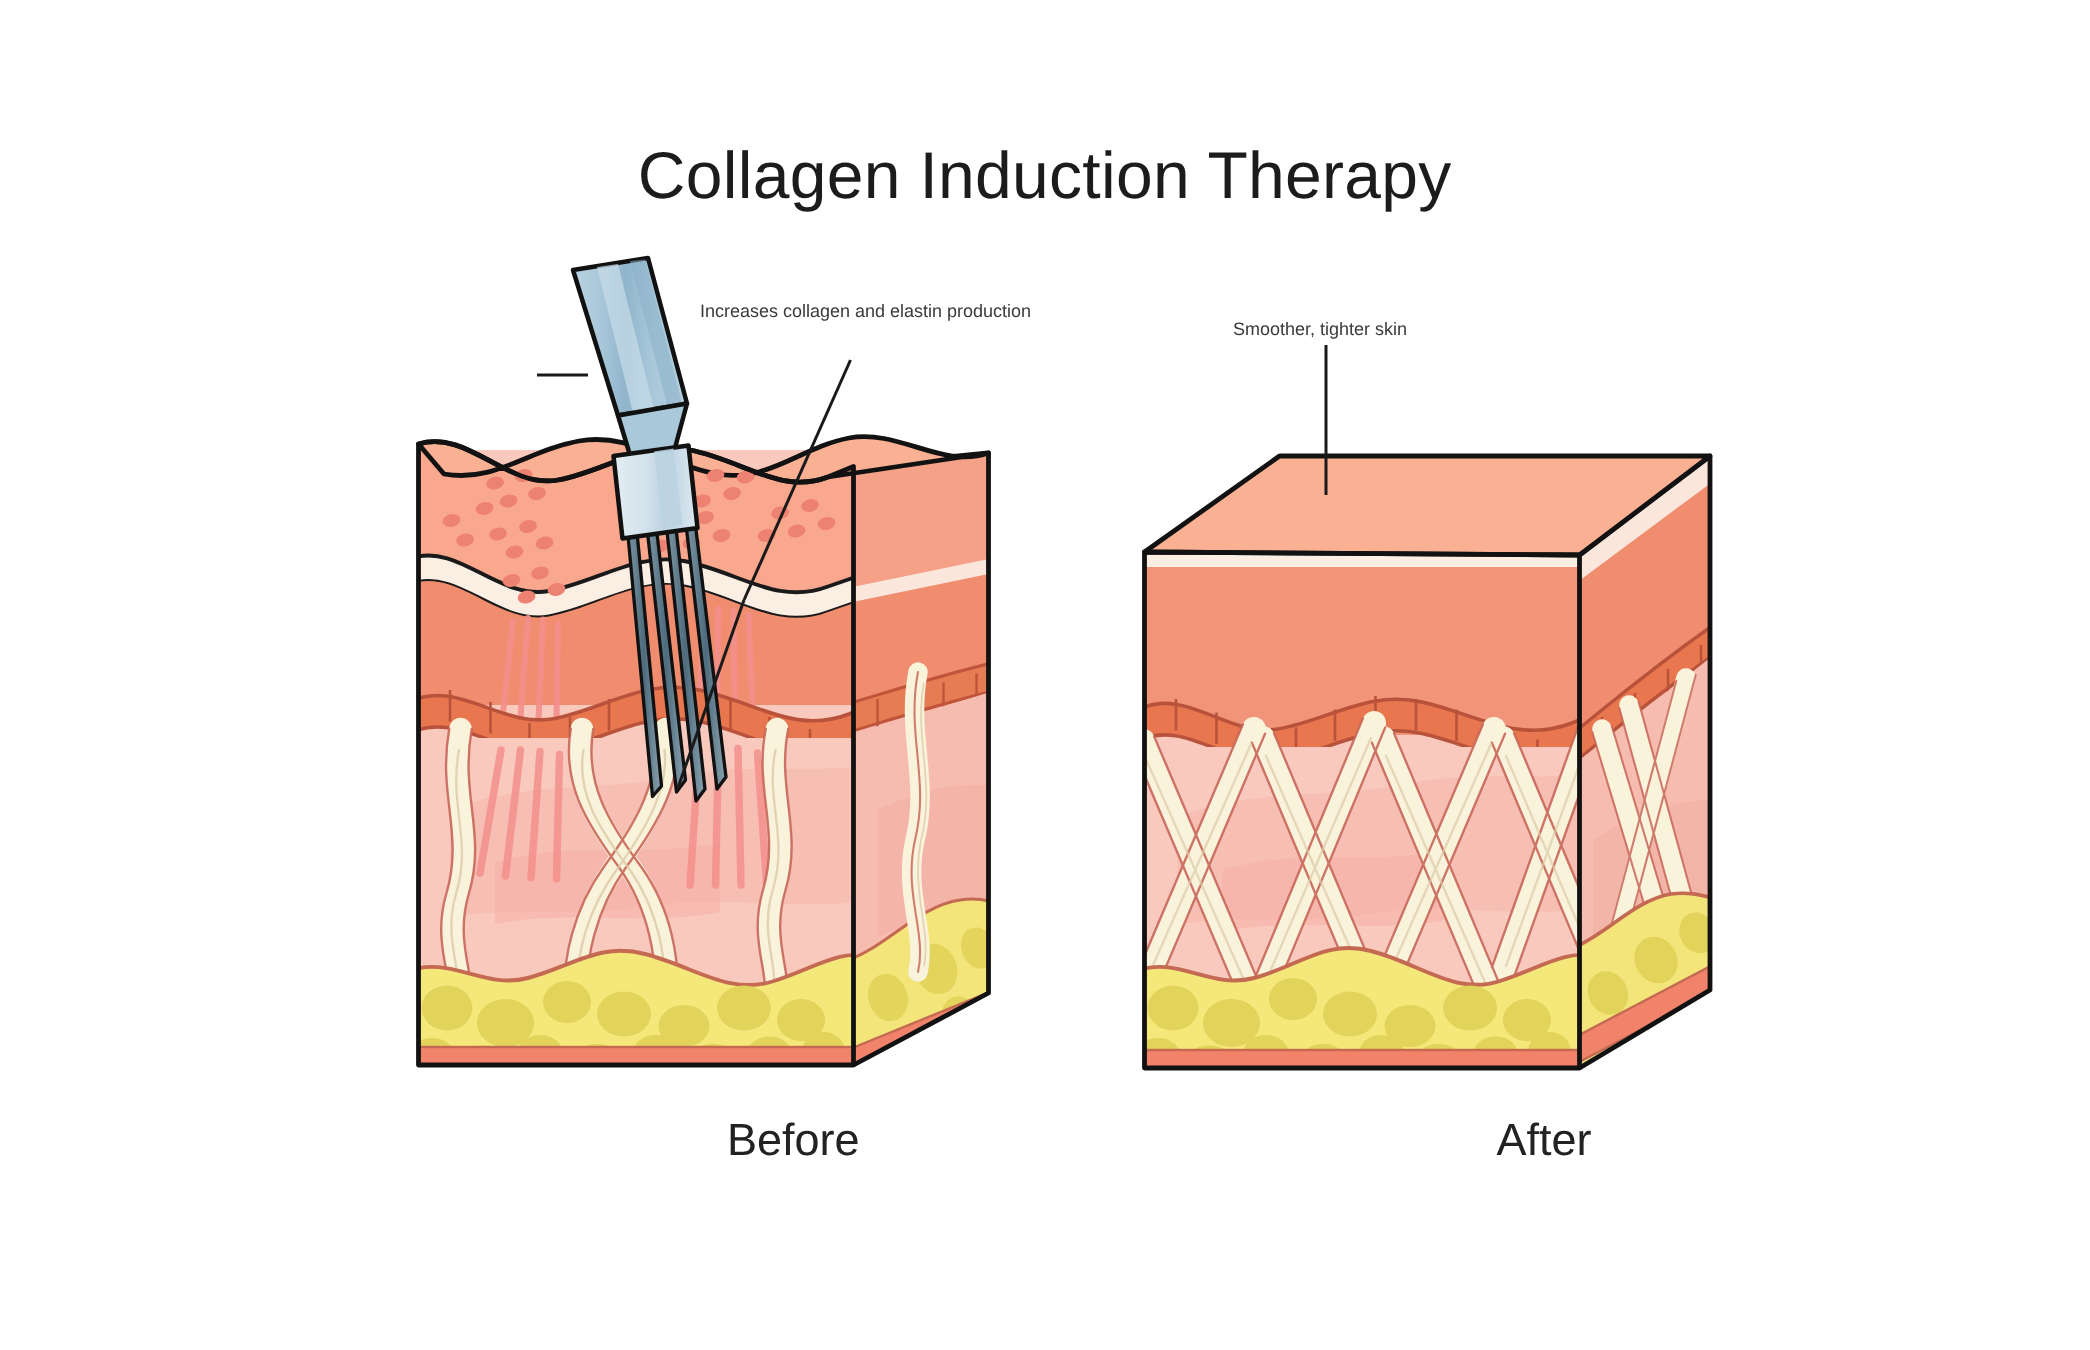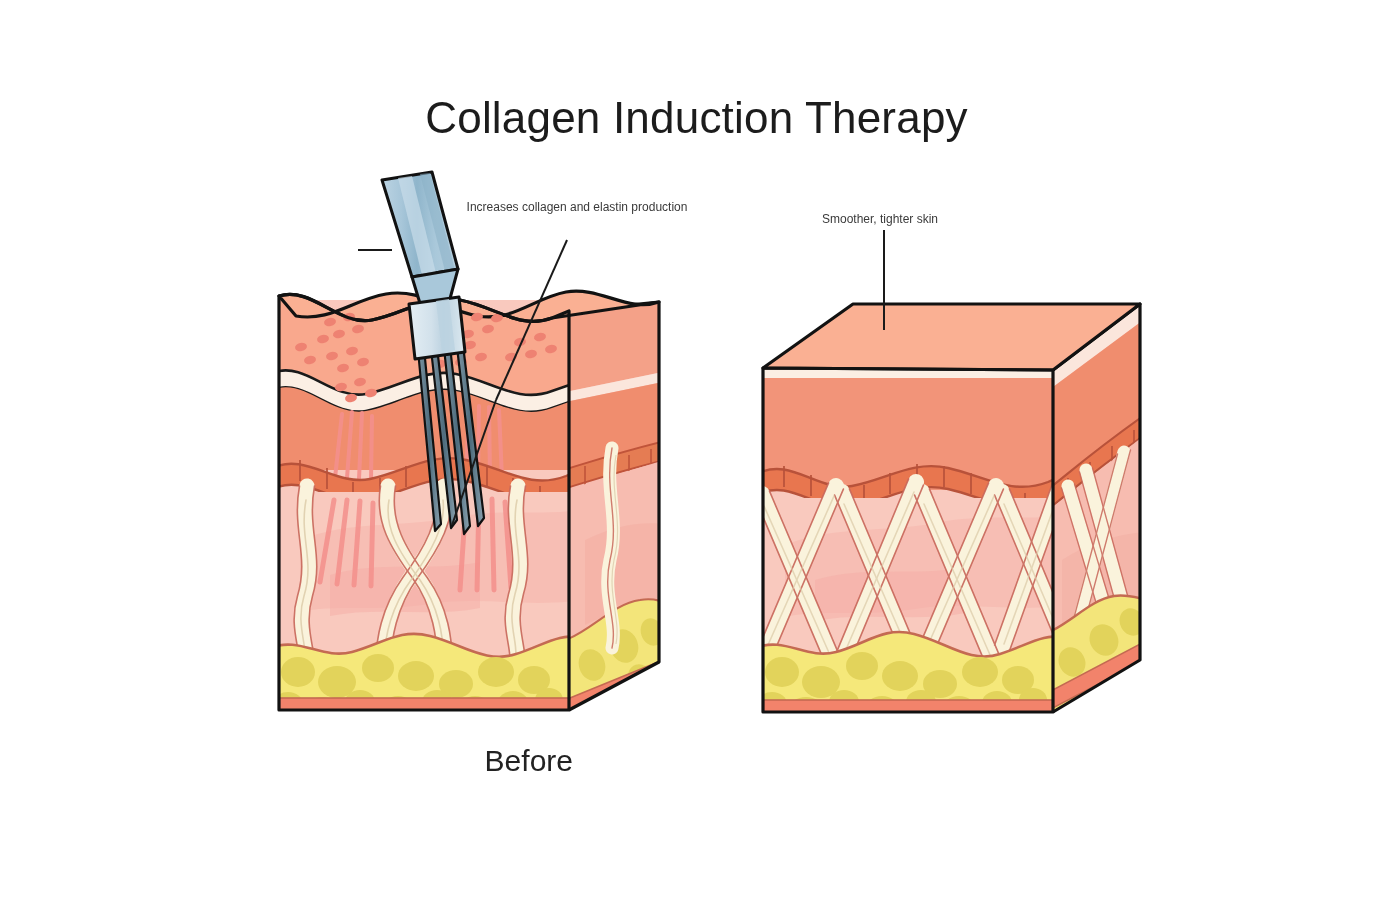--- a/index.html
+++ b/index.html
@@ -29,20 +29,21 @@
 <body>
 
 <div id="stage">
 
   <div class="title">Collagen Induction Therapy</div>
 
   <div class="callout" id="lbl-collagen">Increases collagen and elastin production</div>
   <div class="callout" id="lbl-smooth">Smoother, tighter skin</div>
 
   <div class="caption" id="cap-before">Before</div>
+  <div class="caption" id="cap-after">After</div>
 
   <svg width="1393" height="900" viewBox="0 0 1393 900" style="position:absolute;left:0;top:0;">
     <defs>
       <clipPath id="clipBeforeFront">
         <path d="M279,302 L279,710 L569,710 L569,302 Z"></path>
       </clipPath>
       <clipPath id="clipBeforeFrontTop">
         <path d="M279,296 C312,286 338,326 372,320 C404,314 428,294 460,300
                  C496,307 520,330 552,318 L569,311 L569,710 L279,710 Z"></path>
       </clipPath>

